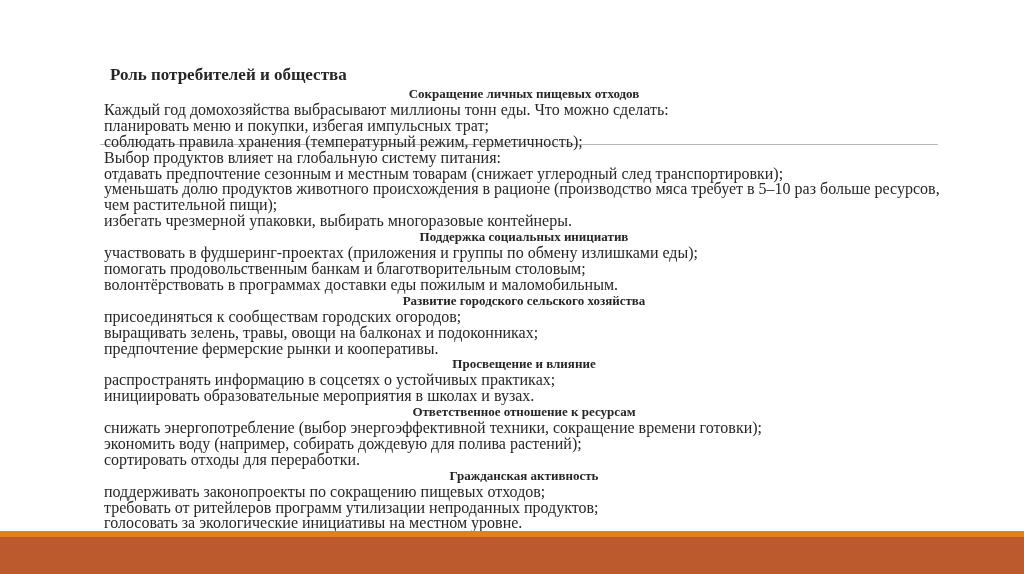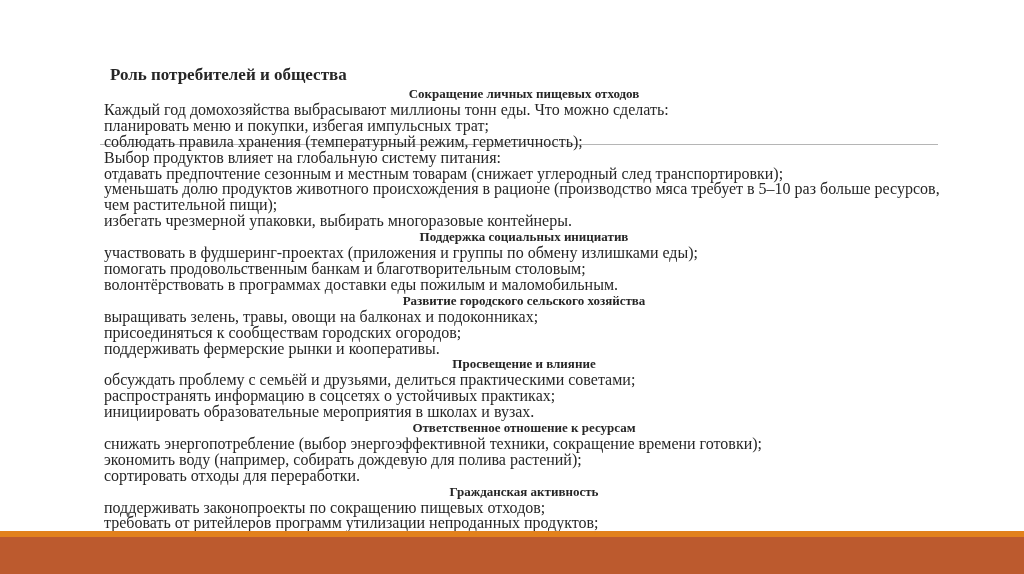--- a/index.html
+++ b/index.html
@@ -90,28 +90,27 @@
 
     <div>
       <div class="section-heading">Поддержка социальных инициатив</div>
       <div class="line">участвовать в фудшеринг-проектах (приложения и группы по обмену излишками еды);</div>
       <div class="line">помогать продовольственным банкам и благотворительным столовым;</div>
       <div class="line">волонтёрствовать в программах доставки еды пожилым и маломобильным.</div>
     </div>
 
     <div>
       <div class="section-heading">Развитие городского сельского хозяйства</div>
+      <div class="line">присоединяться к сообществам городских огородов;</div>
       <div class="line">выращивать зелень, травы, овощи на балконах и подоконниках;</div>
-      <div class="line">присоединяться к сообществам городских огородов;</div>
-      <div class="line">поддерживать фермерские рынки и кооперативы.</div>
+      <div class="line">предпочтение фермерские рынки и кооперативы.</div>
     </div>
 
     <div>
       <div class="section-heading">Просвещение и влияние</div>
-      <div class="line">обсуждать проблему с семьёй и друзьями, делиться практическими советами;</div>
       <div class="line">распространять информацию в соцсетях о устойчивых практиках;</div>
       <div class="line">инициировать образовательные мероприятия в школах и вузах.</div>
     </div>
 
     <div>
       <div class="section-heading">Ответственное отношение к ресурсам</div>
       <div class="line">снижать энергопотребление (выбор энергоэффективной техники, сокращение времени готовки);</div>
       <div class="line">экономить воду (например, собирать дождевую для полива растений);</div>
       <div class="line">сортировать отходы для переработки.</div>
     </div>

